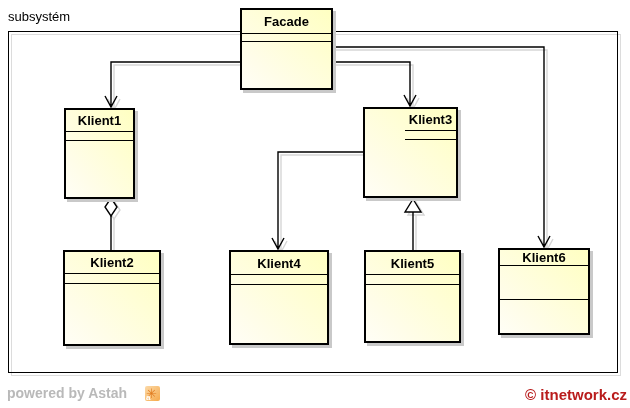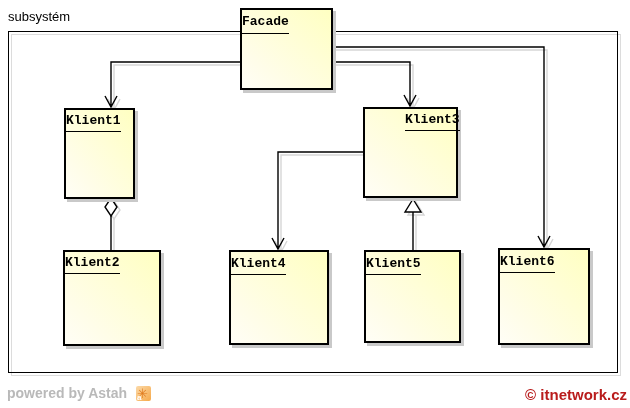--- a/index.html
+++ b/index.html
@@ -18,47 +18,47 @@
   .frame{
     position:absolute;left:8px;top:31px;width:610px;height:342px;
     border:1px solid #000;box-sizing:border-box;z-index:2;
   }
   
   svg.connectors{position:absolute;left:0;top:0;z-index:3;}
   
   .uml-class{
     position:absolute;box-sizing:border-box;border:2px solid #000;
     background:linear-gradient(to bottom left,#ffffc2 0%,#fffde9 75%,#fffef6 100%);
-    box-shadow:3px 3px 0 #c9c9c9;z-index:4;display:flex;flex-direction:row;font-family:Liberation Mono, monospace;
+    box-shadow:3px 3px 0 #c9c9c9;z-index:4;display:flex;flex-direction:column;
   }
   .uml-title{
     display:flex;align-items:center;justify-content:center;
     font-size:13px;font-weight:bold;color:#000;border-bottom:1px solid #000;
   }
   .uml-attrs{border-bottom:1px solid #000;}
   .uml-ops{flex:1;}
   
   #cls-facade {left:240px;top:8px;  width:93px; height:82px;}
   #cls-facade  .uml-title{height:23px;} #cls-facade  .uml-attrs{height:7px;}
   #cls-klient1{left:64px; top:108px;width:71px; height:91px;text-align:center;}
   #cls-klient1 .uml-title{height:21px;} #cls-klient1 .uml-attrs{height:8px;}
   #cls-klient2{left:63px; top:250px;width:98px; height:96px;}
   #cls-klient2 .uml-title{height:21px;} #cls-klient2 .uml-attrs{height:9px;}
   #cls-klient3{left:363px;top:107px;width:95px; height:91px;padding-left:40px;}
   #cls-klient3 .uml-title{height:21px;} #cls-klient3 .uml-attrs{height:8px;}
   #cls-klient4{left:229px;top:250px;width:100px;height:95px;}
   #cls-klient4 .uml-title{height:22px;} #cls-klient4 .uml-attrs{height:9px;}
   #cls-klient5{left:364px;top:250px;width:97px; height:93px;}
   #cls-klient5 .uml-title{height:22px;} #cls-klient5 .uml-attrs{height:9px;}
-  #cls-klient6{left:498px;top:248px;width:92px; height:97px;gap:33px;}
+  #cls-klient6{left:498px;top:248px;width:92px; height:87px;gap:33px;}
   #cls-klient6 .uml-title{height:22px;} #cls-klient6 .uml-attrs{height:9px;}
   
   .powered{
     position:absolute;left:7px;top:385px;font-size:14px;font-weight:600;
-    color:#b9b9b9;display:flex;align-items:flex-end;gap:8px;z-index:5;
+    color:#b9b9b9;display:flex;align-items:flex-end;gap:17px;z-index:5;
   }
   .astah-logo{
     position:relative;display:inline-block;width:15px;height:15px;margin-left:1px;
     background:linear-gradient(135deg,#fbd9a8 0%,#f6a94a 100%);
     border-radius:2px;overflow:hidden;
   }
   .astah-star{
     position:absolute;left:1px;top:0px;font-size:13px;line-height:15px;
     color:#e07b1e;font-weight:bold;
   }

